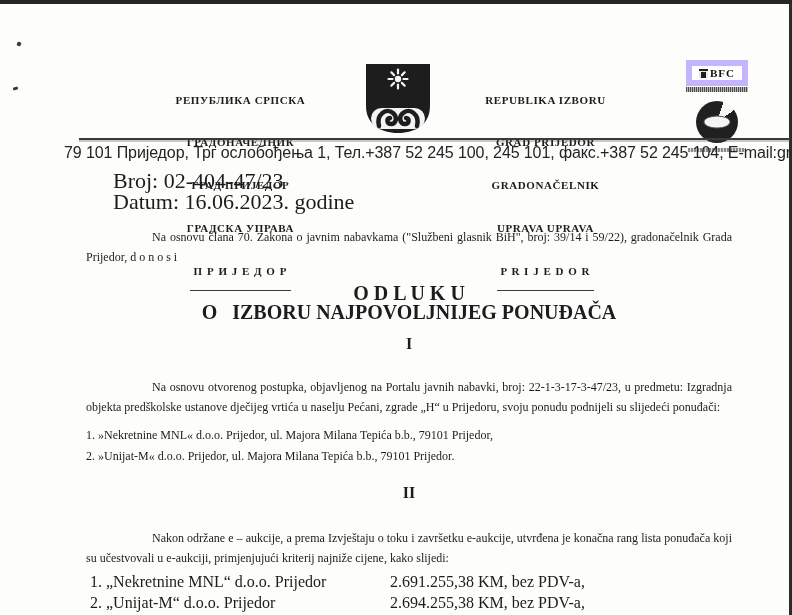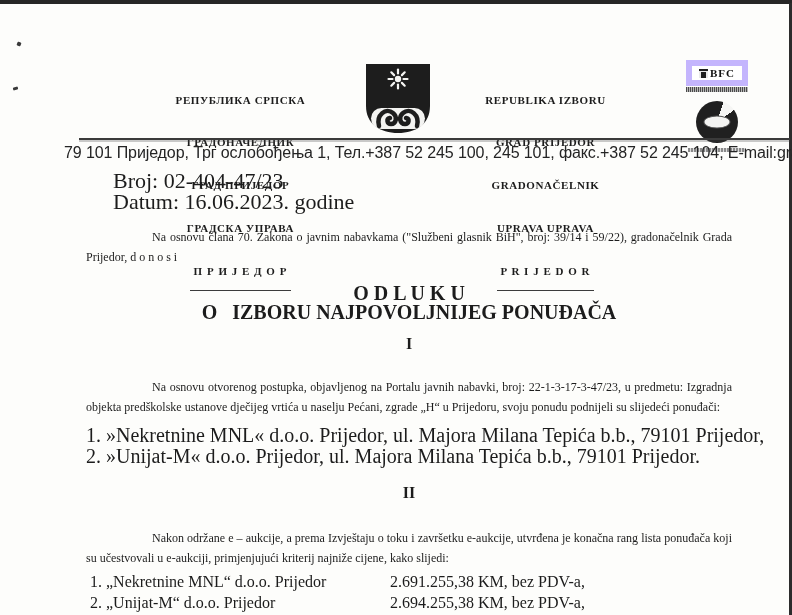--- a/index.html
+++ b/index.html
@@ -47,21 +47,21 @@
   
   .meta{position:absolute;left:113px;top:171px;font-size:22px;line-height:20.5px;}
   .para{position:absolute;left:86px;width:646px;font-size:12px;line-height:20px;text-align:justify;}
   .indent{text-indent:66px;}
   .p1{top:227px;}
   .title-block{position:absolute;left:86px;width:646px;top:284px;text-align:center;font-weight:bold;font-size:20px;line-height:19px;}
   .title-block div{white-space:pre-wrap;}
   .sec-num{position:absolute;left:86px;width:646px;text-align:center;font-weight:bold;font-size:16px;}
   .sec1-num{top:335px;}
   .p2{top:353px;margin-top:24px;}
-  .bidders{position:absolute;left:86px;top:425px;font-size:20px;line-height:20.5px;}
+  .bidders{position:absolute;left:86px;top:425px;font-size:12px;line-height:20.5px;}
   .sec2-num{top:484px;}
   .p3{top:528px;}
   .ranking{position:absolute;left:90px;top:572px;font-size:16px;line-height:20.5px;}
   .rank-row{display:flex;gap:12px;}
   .rank-name{width:288px;}
 </style>
 </head>
 <body>
 
 <div class="page">

